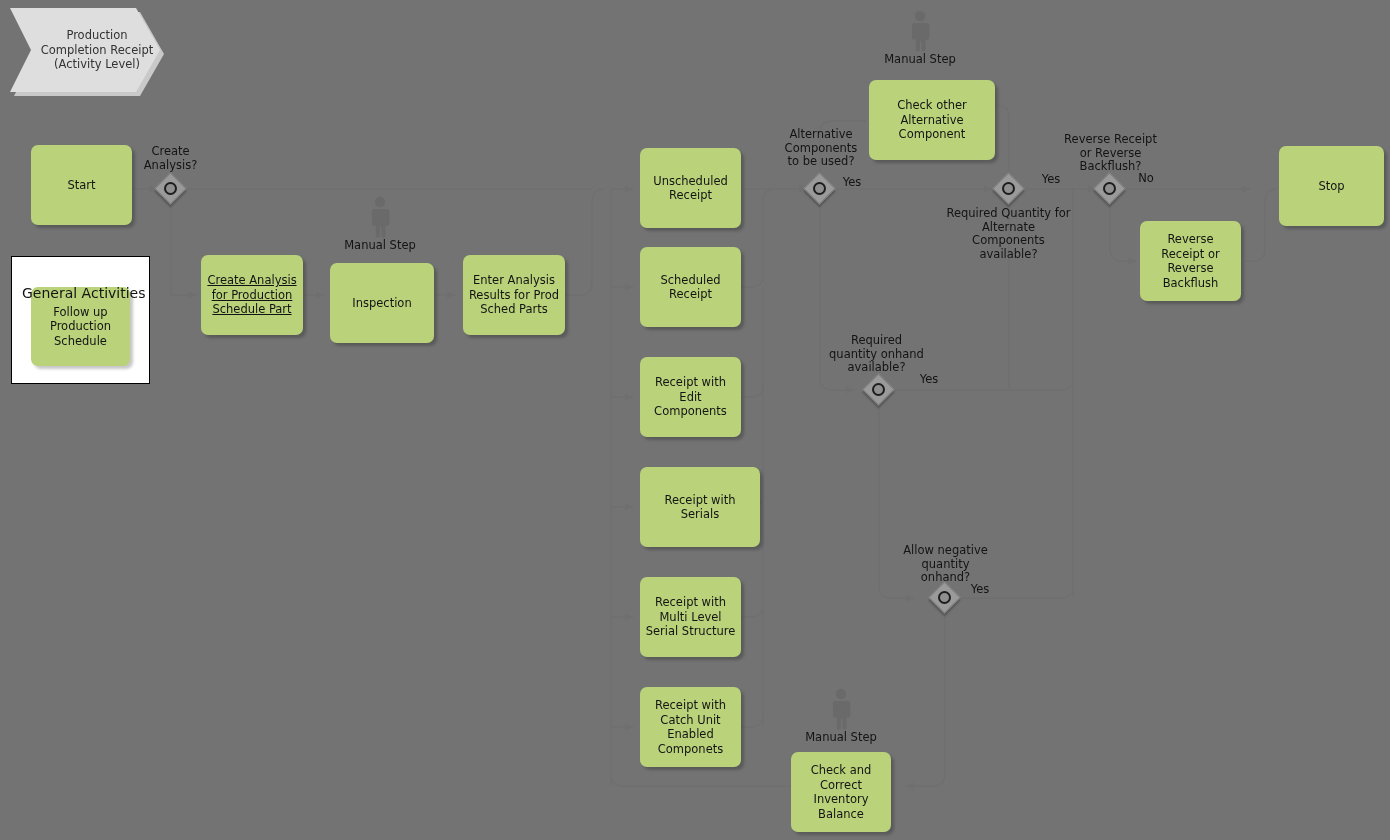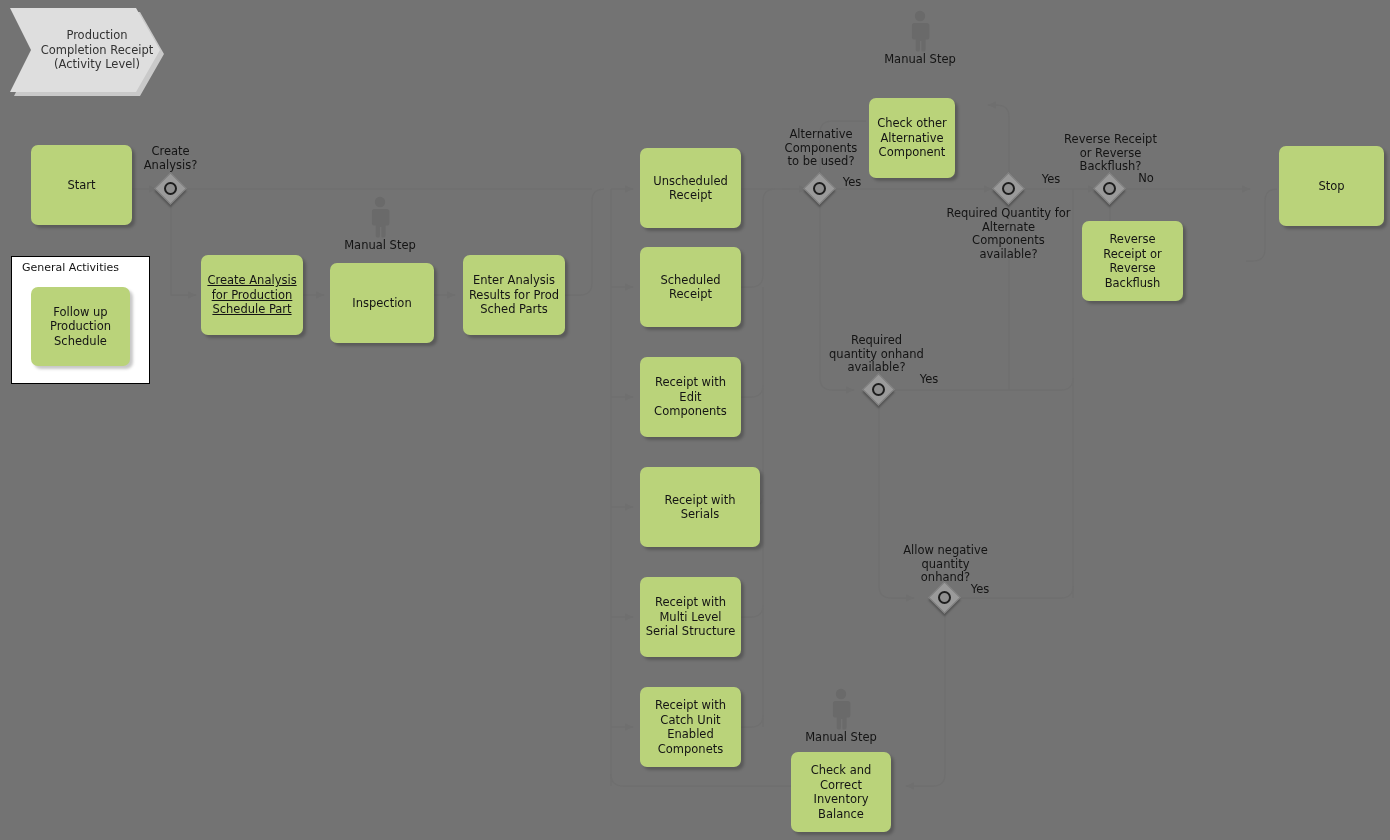--- a/index.html
+++ b/index.html
@@ -65,24 +65,25 @@
   
   .group{
     position:absolute;
     box-sizing:border-box;
     border:1.6px solid #000000;
     background:#ffffff;
     z-index:2;
   }
   .group-title{
     position:absolute;
-    font-size:11px;
+    font-size:14px;
     color:#141414;
     z-index:6;
     white-space:nowrap;
+    margin-top:24px;
   }
   
   .gateway{
     position:absolute;
     width:30px;height:30px;
     z-index:6;
   }
   .gateway .dia{
     position:absolute;
     left:3px;top:3px;
@@ -269,27 +270,27 @@
 Serial Structure</span>
   </div>
 
   <div class="node" style="left:640px;top:687px;width:101px;height:80px;">
     <span>Receipt with
 Catch Unit
 Enabled
 Componets</span>
   </div>
 
-  <div class="node" style="left:869px;top:98px;width:86px;height:80px;">
+  <div class="node" style="left:869px;top:80px;width:126px;height:80px;">
     <span>Check other
 Alternative
 Component</span>
   </div>
 
-  <div class="node" style="left:1082px;top:221px;width:101px;height:80px;">
+  <div class="node" style="left:1140px;top:221px;width:101px;height:80px;">
     <span>Reverse Receipt
 or Reverse
 Backflush</span>
   </div>
 
   <div class="node" style="left:791px;top:752px;width:100px;height:80px;">
     <span>Check  and
 Correct
 Inventory
 Balance</span>

